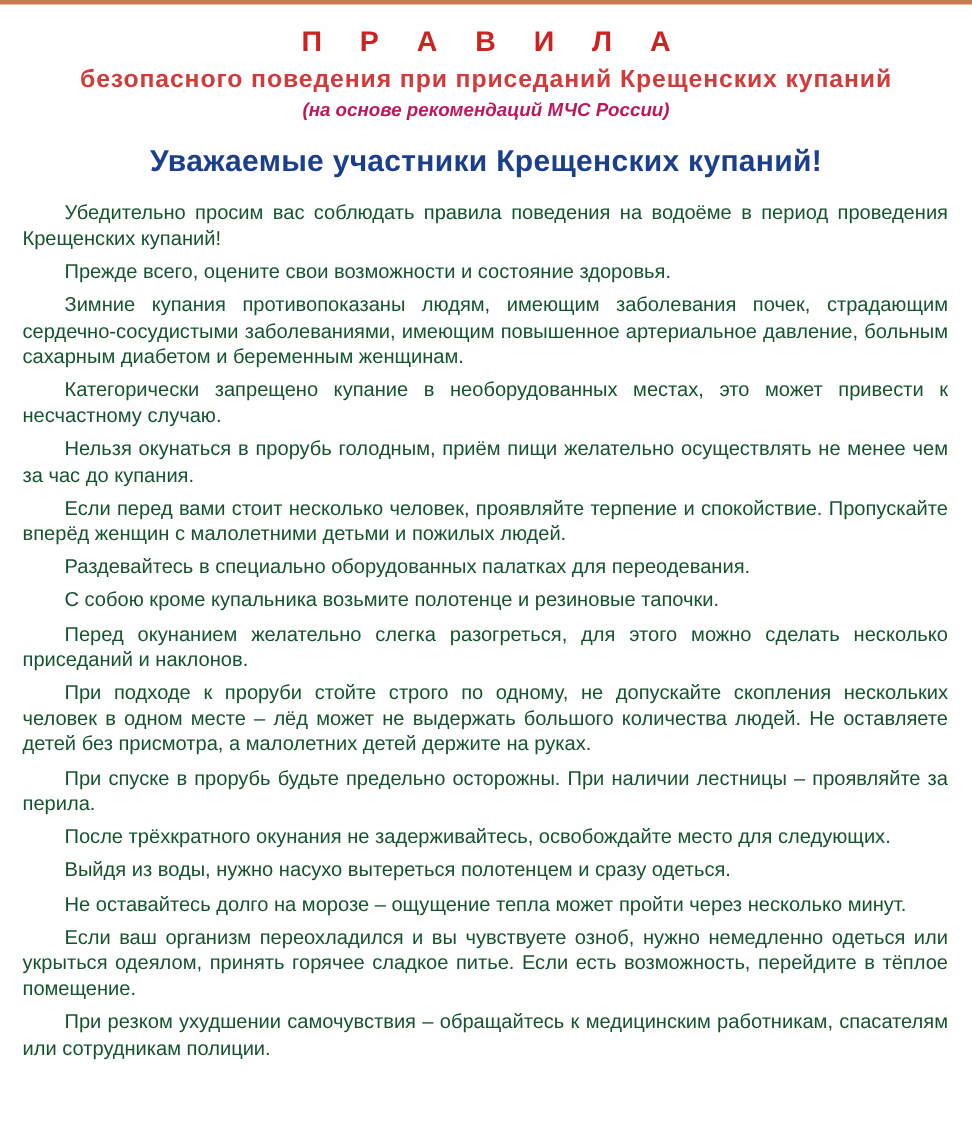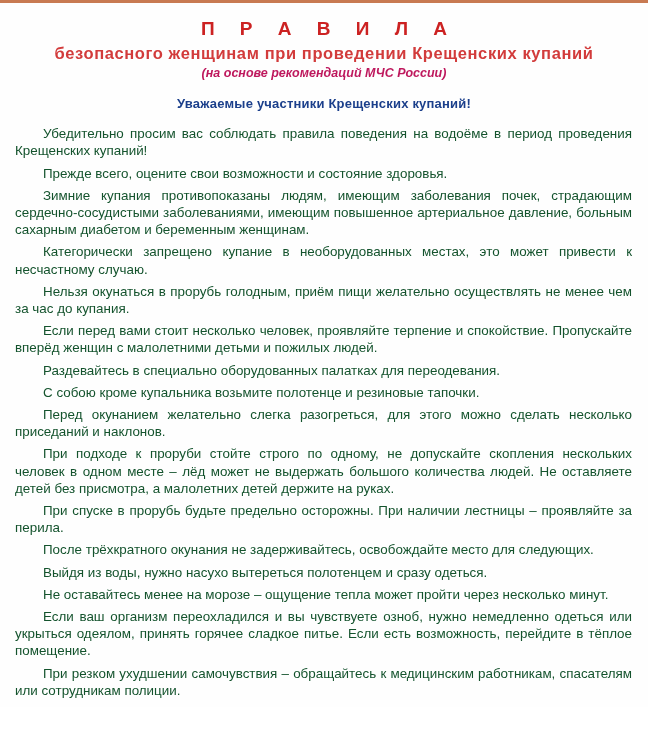--- a/index.html
+++ b/index.html
@@ -55,21 +55,21 @@
     margin-top: 5px;
     font-size: 12.5px;
     font-style: italic;
     font-weight: bold;
     color: #be185d;
     line-height: 1.1;
   }
 
   .greeting {
     margin-top: 16px;
-    font-size: 13px;
+    font-size: 20px;
     font-weight: bold;
     color: #1b3f8b;
     letter-spacing: 0.2px;
     line-height: 1.1;
   }
 
   
   .body-copy {
     margin: 0;
     padding: 14px 16px 0 15px;
@@ -91,37 +91,37 @@
     margin-bottom: 0;
   }
 </style>
 </head>
 <body>
 
 <div id="poster">
 
   <div class="header">
     <div class="title-main">П Р А В И Л А</div>
-    <div class="title-sub">безопасного женщинам при проведении Крещенских купаний</div>
+    <div class="title-sub">безопасного поведения при приседаний Крещенских купаний</div>
     <div class="title-source">(на основе рекомендаций МЧС России)</div>
     <div class="greeting">Уважаемые участники Крещенских купаний!</div>
   </div>
 
   <div class="body-copy">
       <p class="para">Убедительно просим вас соблюдать правила поведения на водоёме в период проведения Крещенских купаний!</p>
       <p class="para">Прежде всего, оцените свои возможности и состояние здоровья.</p>
       <p class="para">Зимние купания противопоказаны людям, имеющим заболевания почек, страдающим сердечно-сосудистыми заболеваниями, имеющим повышенное артериальное давление, больным сахарным диабетом и беременным женщинам.</p>
       <p class="para">Категорически запрещено купание в необорудованных местах, это может привести к несчастному случаю.</p>
       <p class="para">Нельзя окунаться в прорубь голодным, приём пищи желательно осуществлять не менее чем за час до купания.</p>
       <p class="para">Если перед вами стоит несколько человек, проявляйте терпение и спокойствие. Пропускайте вперёд женщин с малолетними детьми и пожилых людей.</p>
       <p class="para">Раздевайтесь в специально оборудованных палатках для переодевания.</p>
       <p class="para">С собою кроме купальника возьмите полотенце и резиновые тапочки.</p>
       <p class="para">Перед окунанием желательно слегка разогреться, для этого можно сделать несколько приседаний и наклонов.</p>
       <p class="para">При подходе к проруби стойте строго по одному, не допускайте скопления нескольких человек в одном месте – лёд может не выдержать большого количества людей. Не оставляете детей без присмотра, а малолетних детей держите на руках.</p>
       <p class="para">При спуске в прорубь будьте предельно осторожны. При наличии лестницы – проявляйте за перила.</p>
       <p class="para">После трёхкратного окунания не задерживайтесь, освобождайте место для следующих.</p>
       <p class="para">Выйдя из воды, нужно насухо вытереться полотенцем и сразу одеться.</p>
-      <p class="para">Не оставайтесь менее на морозе – ощущение тепла может пройти через несколько минут.</p>
+      <p class="para">Не оставайтесь долго на морозе – ощущение тепла может пройти через несколько минут.</p>
       <p class="para">Если ваш организм переохладился и вы чувствуете озноб, нужно немедленно одеться или укрыться одеялом, принять горячее сладкое питье. Если есть возможность, перейдите в тёплое помещение.</p>
       <p class="para">При резком ухудшении самочувствия – обращайтесь к медицинским работникам, спасателям или сотрудникам полиции.</p>
     </div>
 
 </div>
 
 </body></html>

